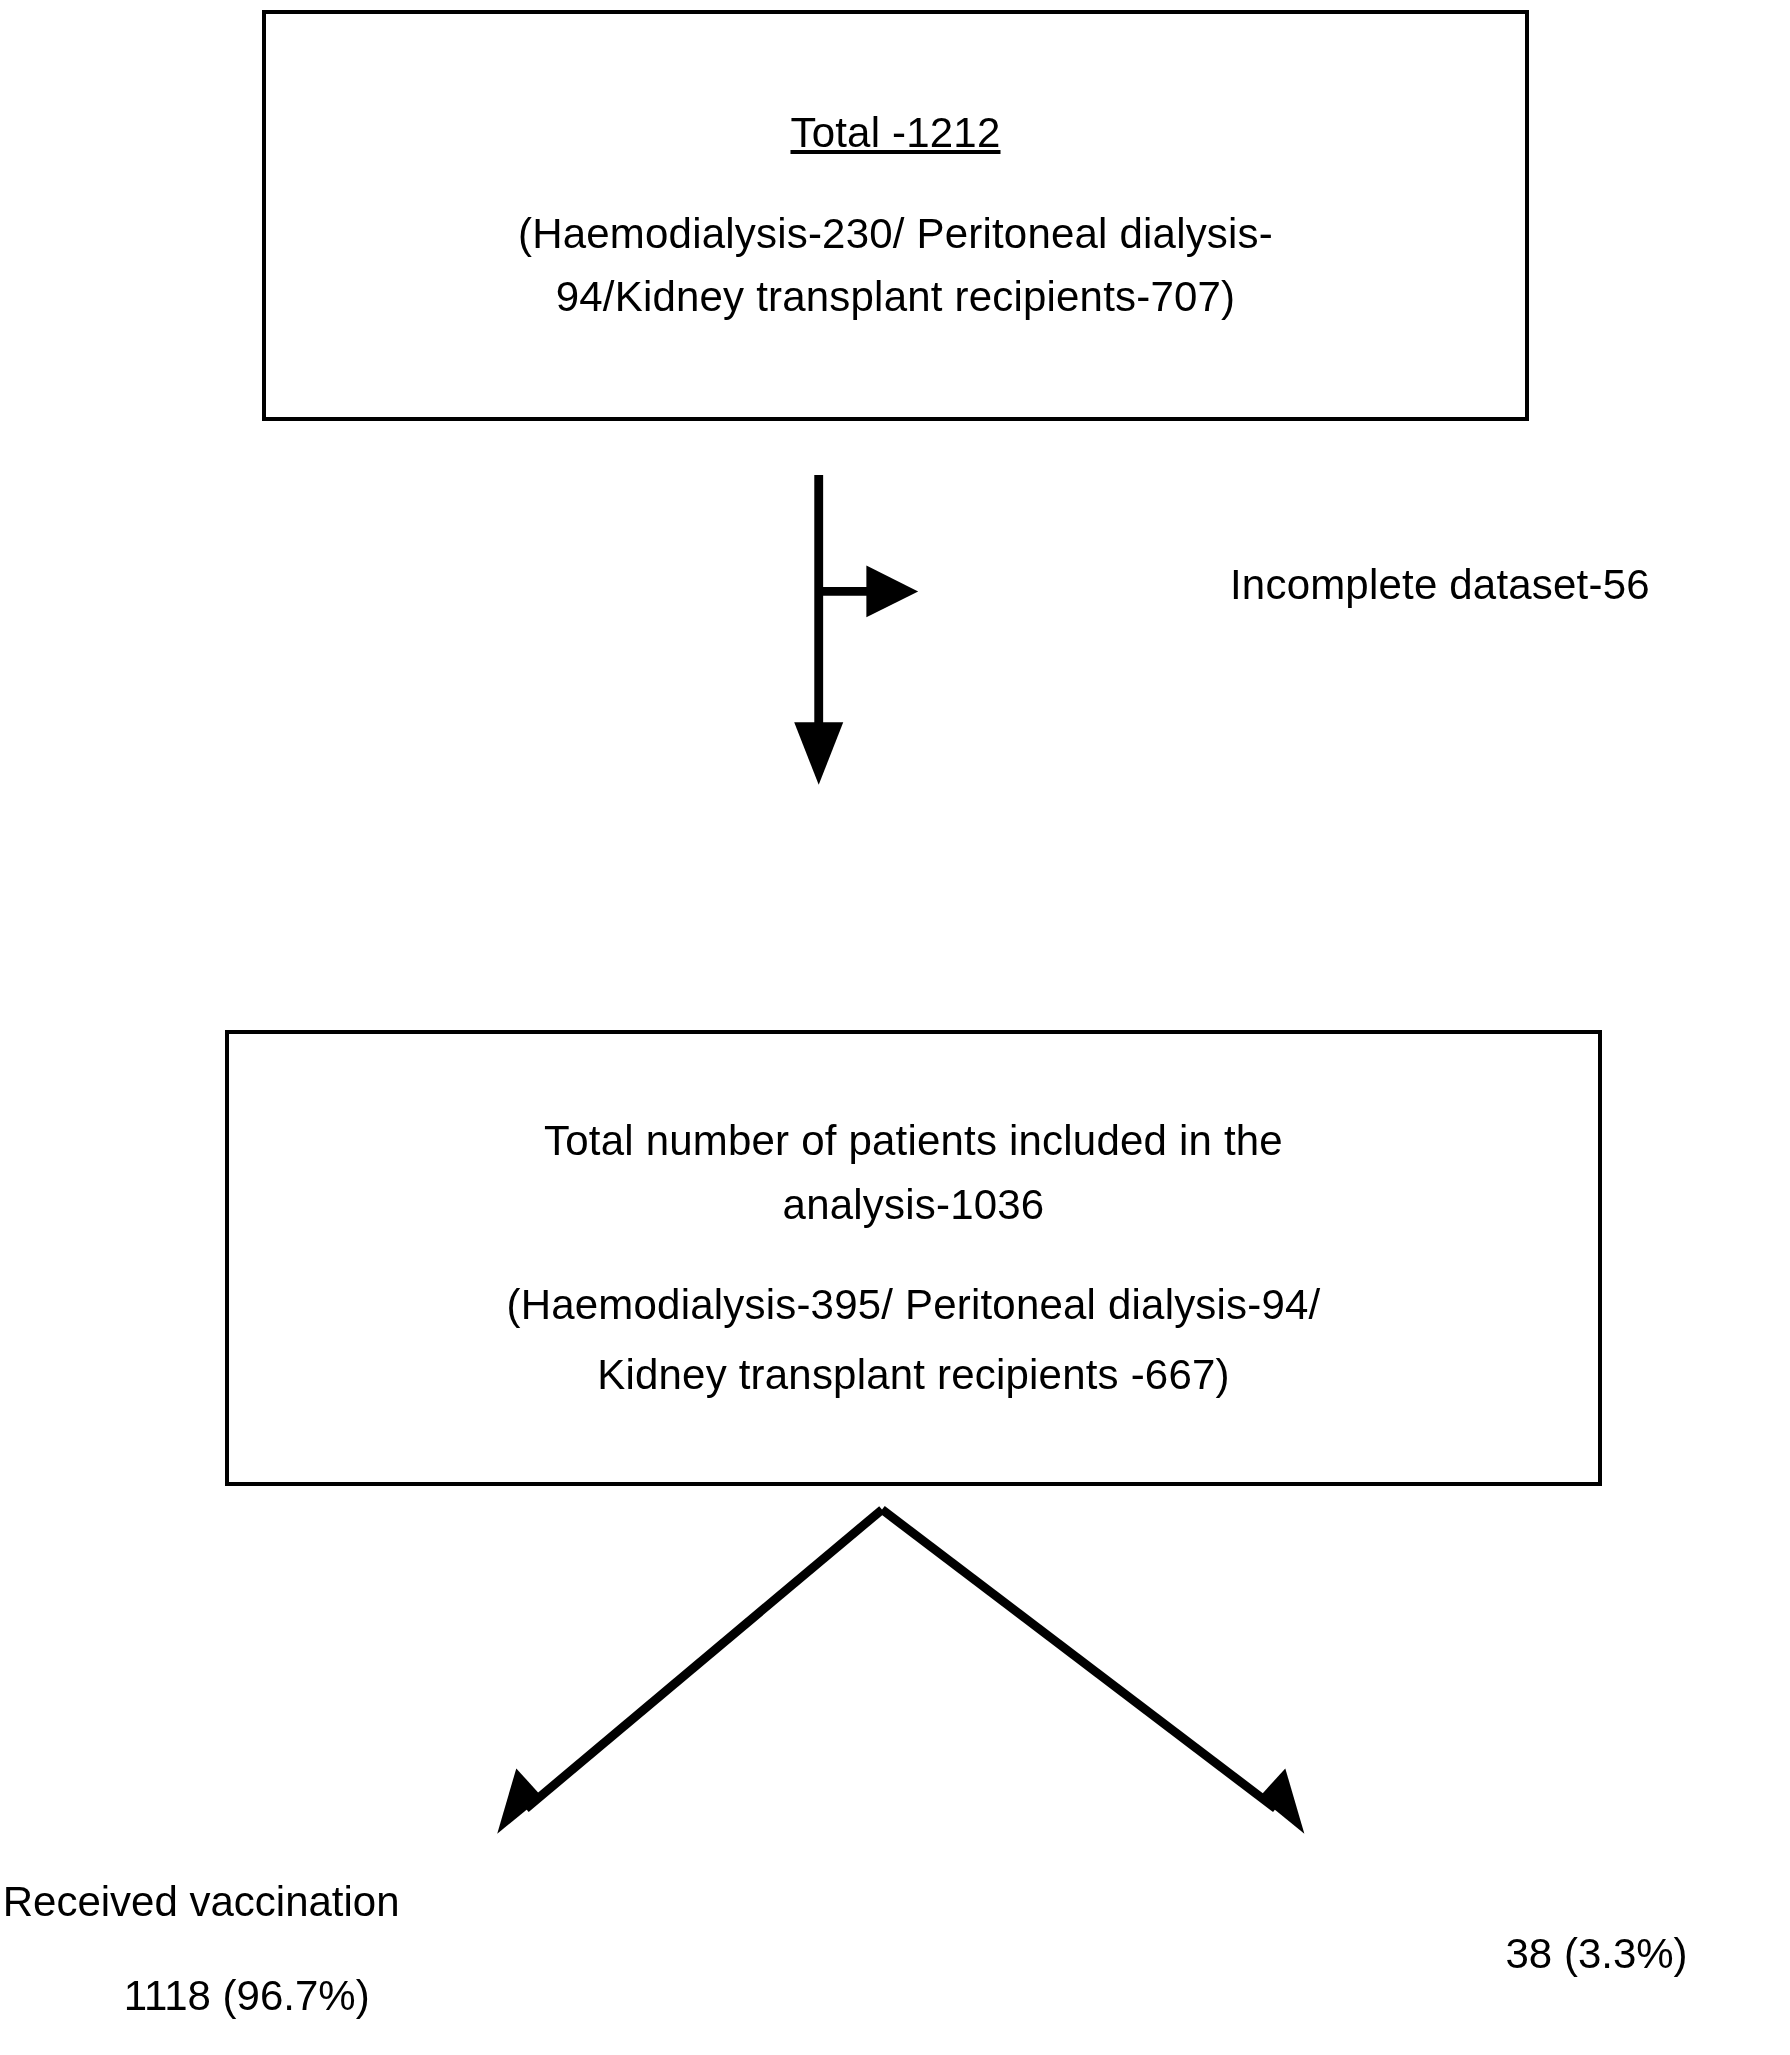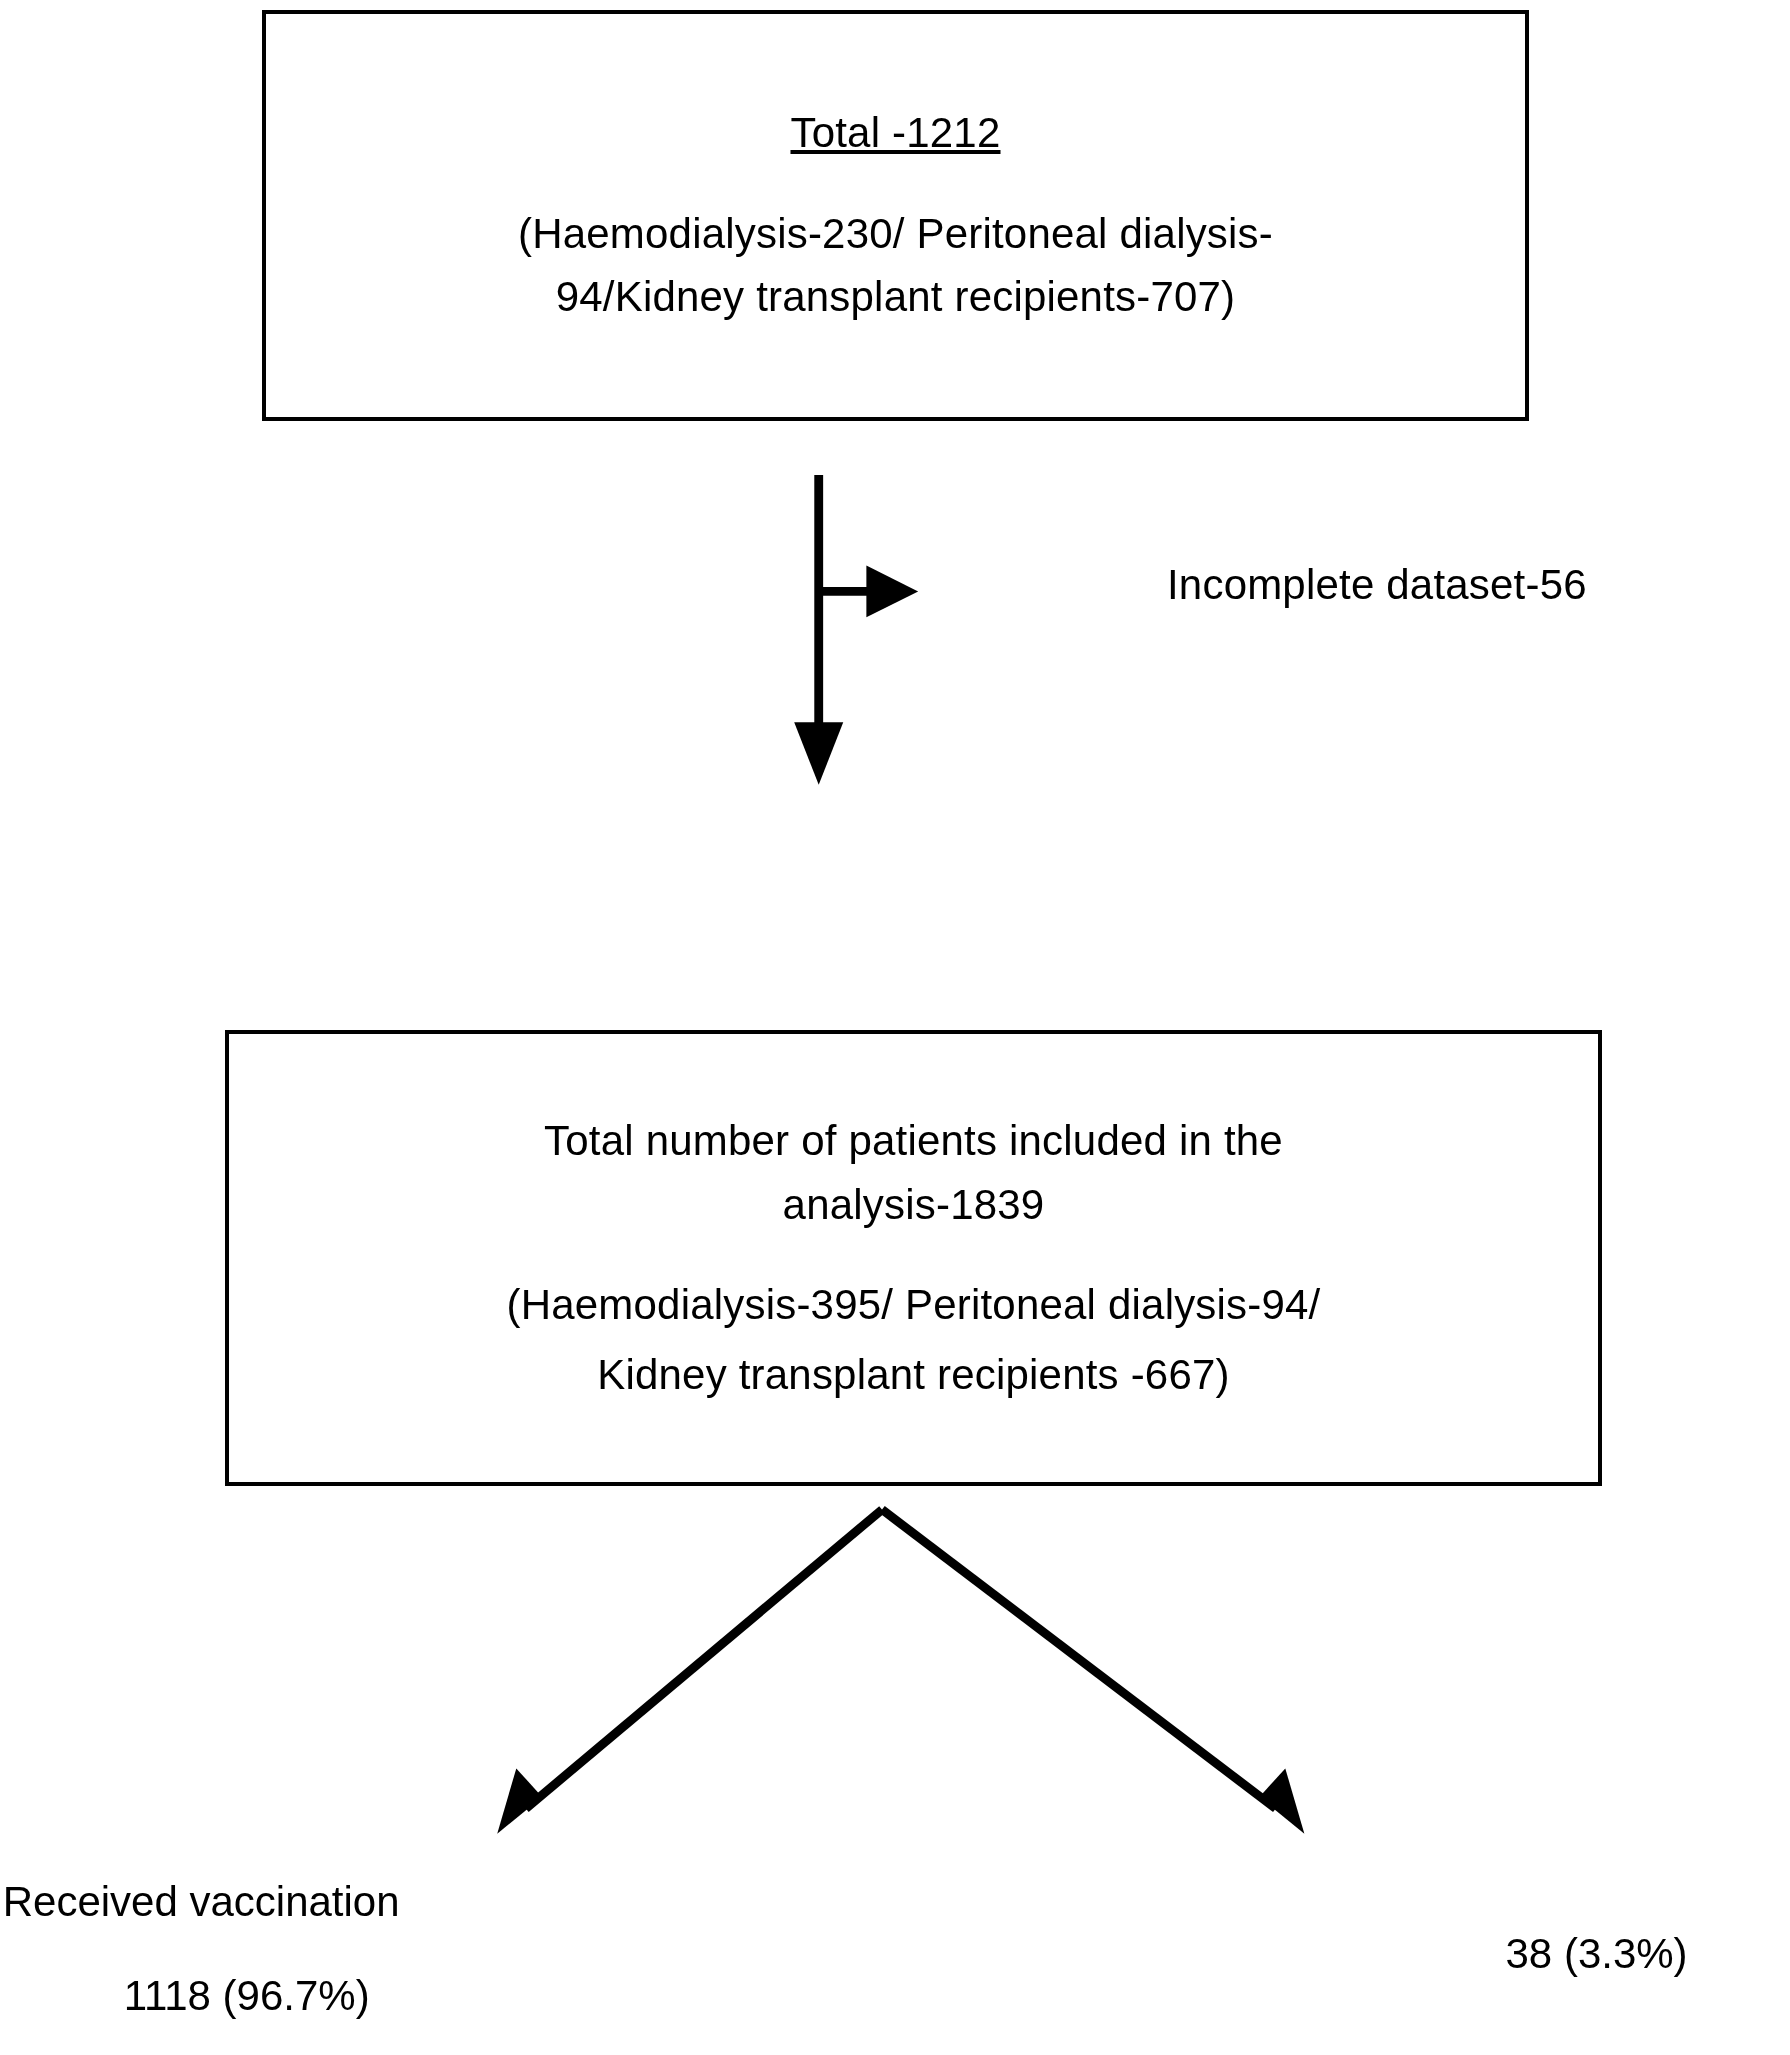--- a/index.html
+++ b/index.html
@@ -59,21 +59,21 @@
   }
 
   
   .free-label {
     position: absolute;
     font-size: 42px;
     line-height: 1.0;
     white-space: nowrap;
     letter-spacing: 0.2px;
   }
-  #label-incomplete { left: 1167px; top: 564px; text-align: center; }
+  #label-incomplete { left: 1230px; top: 564px; text-align: center; }
 
   .outcome-block {
     position: absolute;
     font-size: 42px;
     line-height: 1.0;
     white-space: nowrap;
   }
   #outcome-left  { left: 2.7px;  top: 1881px; text-align: left; }
   #outcome-right { right: 1.4px; top: 1881px; text-align: right; }
   .outcome-title { display: block; }
@@ -113,21 +113,21 @@
     <div class="box-line line-1">Total -1212</div>
     <div class="gap-line"></div>
     <div class="box-line line-2">(Haemodialysis-230/ Peritoneal dialysis-</div>
     <div class="box-line">94/Kidney transplant recipients-707)</div>
   </div>
 
   <div id="label-incomplete" class="free-label">Incomplete dataset-56</div>
 
   <div id="box-mid" class="flow-box">
     <div class="box-line line-m1">Total number of patients included in the</div>
-    <div class="box-line line-m2">analysis-1839</div>
+    <div class="box-line line-m2">analysis-1036</div>
     <div class="gap-line-sm"></div>
     <div class="box-line line-m3">(Haemodialysis-395/ Peritoneal dialysis-94/</div>
     <div class="box-line line-m4">Kidney transplant recipients -667)</div>
   </div>
 
   <div id="outcome-left" class="outcome-block">
     <span class="outcome-title">Received vaccination</span>
     <span class="outcome-count">1118 (96.7%)</span>
   </div>
 

